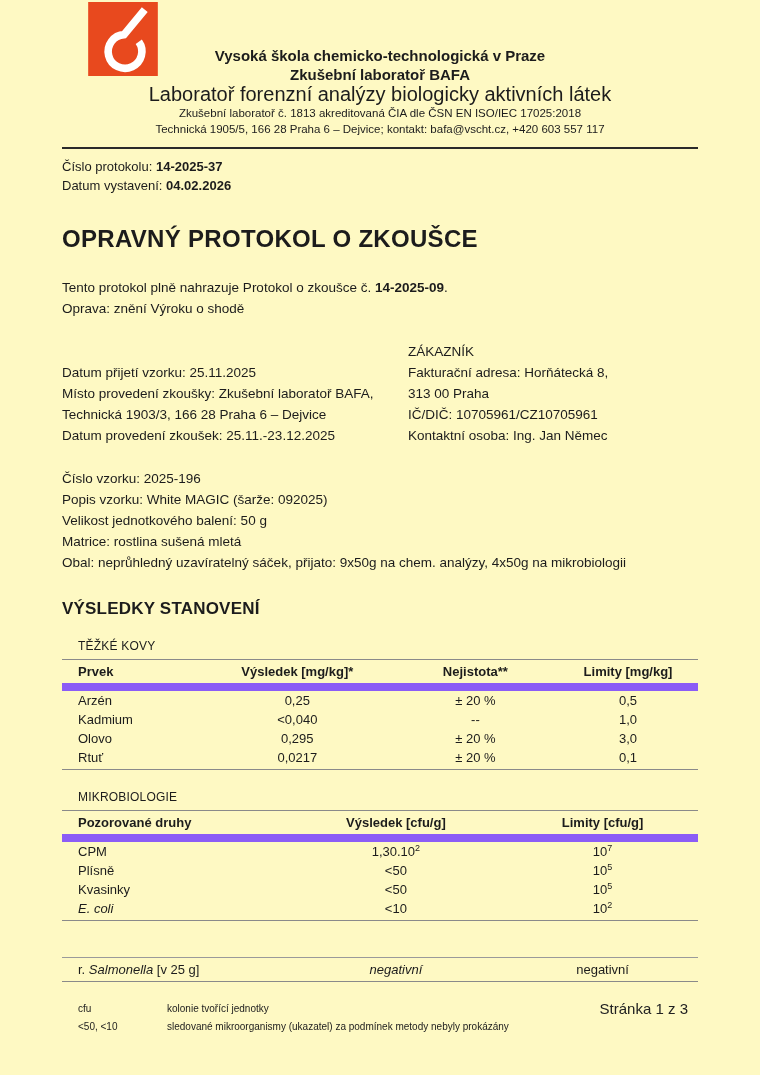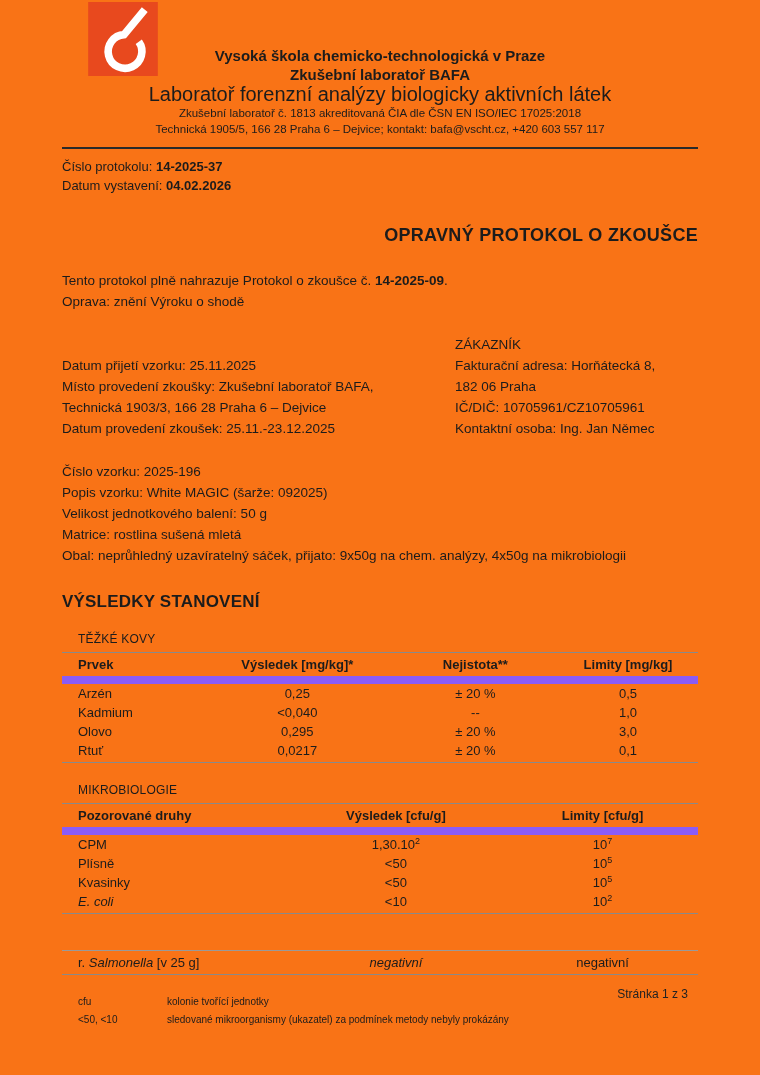--- a/index.html
+++ b/index.html
@@ -1,19 +1,19 @@
 <!DOCTYPE html>
 <html lang="cs"><head>
 <meta charset="utf-8">
 <style>
   html,body{margin:0;padding:0;background:#ffffff;}
   .page{
     position:relative;
     width:760px;height:1075px;
-    background:#f97316;
+    background:#fef9c3;
     font-family:"Liberation Sans","DejaVu Sans",sans-serif;
     color:#1c1c1c;
     overflow:hidden;
     box-sizing:border-box;
   }
   .content{margin:0 62px;}
 
   
   .letterhead{position:relative;padding-top:46px;min-height:90px;}
   .logo{position:absolute;left:26px;top:2px;width:70px;height:74px;}
@@ -23,32 +23,32 @@
   .hl-s{font-size:11.5px;line-height:16px;}
   .head-rule{border:0;border-top:2px solid #2a2a2a;margin:10px 0 0 0;}
 
   
   .proto-meta{margin-top:8px;font-size:13px;line-height:19px;}
   .proto-meta b{font-weight:bold;}
 
   
   .doc-title{
     margin:30px 0 24px 0;
-    text-align:right;
-    font-size:18px;font-weight:bold;letter-spacing:.3px;
+    text-align:left;
+    font-size:24px;font-weight:bold;letter-spacing:.3px;
   }
 
   .body-text{font-size:13.5px;line-height:21px;}
   .replacement{margin-top:2px;}
   .replacement b{font-weight:bold;}
 
   
   .two-col{display:flex;margin-top:22px;}
   .col-left{width:346px;padding-top:21px;}
-  .col-right{flex:1;margin-left:47px;}
+  .col-right{flex:1;}
 
   
   .sample-info{margin-top:22px;}
 
   
   .results-heading{margin:26px 0 0 0;font-size:17px;font-weight:bold;letter-spacing:.2px;}
   .table-label{margin:20px 0 6px 16px;font-size:12px;letter-spacing:.2px;}
 
   table{width:100%;border-collapse:collapse;font-size:13px;}
   thead th{
@@ -75,21 +75,21 @@
   .salmonella td:first-child{text-align:left;padding-left:16px;}
   .salmonella col.c1{width:35%;} .salmonella col.c2{width:35%;} .salmonella col.c3{width:30%;}
 
   
   .footnotes{margin-top:18px;font-size:10px;line-height:18px;}
   .fn-row{display:flex;}
   .fn-term{width:105px;padding-left:16px;box-sizing:border-box;flex-shrink:0;}
   .fn-desc{flex:1;}
 
   
-  .page-footer{position:absolute;right:72px;bottom:74px;font-size:12px;color:#222;margin-left:21px;}
+  .page-footer{position:absolute;right:72px;bottom:58px;font-size:15px;color:#222;margin-left:21px;}
 </style>
 </head>
 <body>
 
 <div class="page">
 
   <div class="content">
     <div class="letterhead">
       <div class="logo">
         <svg width="70" height="74" viewBox="0 0 64 68" xmlns="http://www.w3.org/2000/svg">
@@ -122,21 +122,21 @@
     <div class="two-col body-text">
       <div class="col-left">
         <div>Datum přijetí vzorku: 25.11.2025</div>
         <div>Místo provedení zkoušky: Zkušební laboratoř BAFA,</div>
         <div>Technická 1903/3, 166 28 Praha 6 – Dejvice</div>
         <div>Datum provedení zkoušek: 25.11.-23.12.2025</div>
       </div>
       <div class="col-right">
         <div>ZÁKAZNÍK</div>
         <div>Fakturační adresa: Horňátecká 8,</div>
-        <div>182 06 Praha</div>
+        <div>313 00 Praha</div>
         <div>IČ/DIČ: 10705961/CZ10705961</div>
         <div>Kontaktní osoba: Ing. Jan Němec</div>
       </div>
     </div>
 
     <div class="sample-info body-text">
       <div>Číslo vzorku: 2025-196</div>
       <div>Popis vzorku: White MAGIC (šarže: 092025)</div>
       <div>Velikost jednotkového balení: 50 g</div>
       <div>Matrice: rostlina sušená mletá</div>

